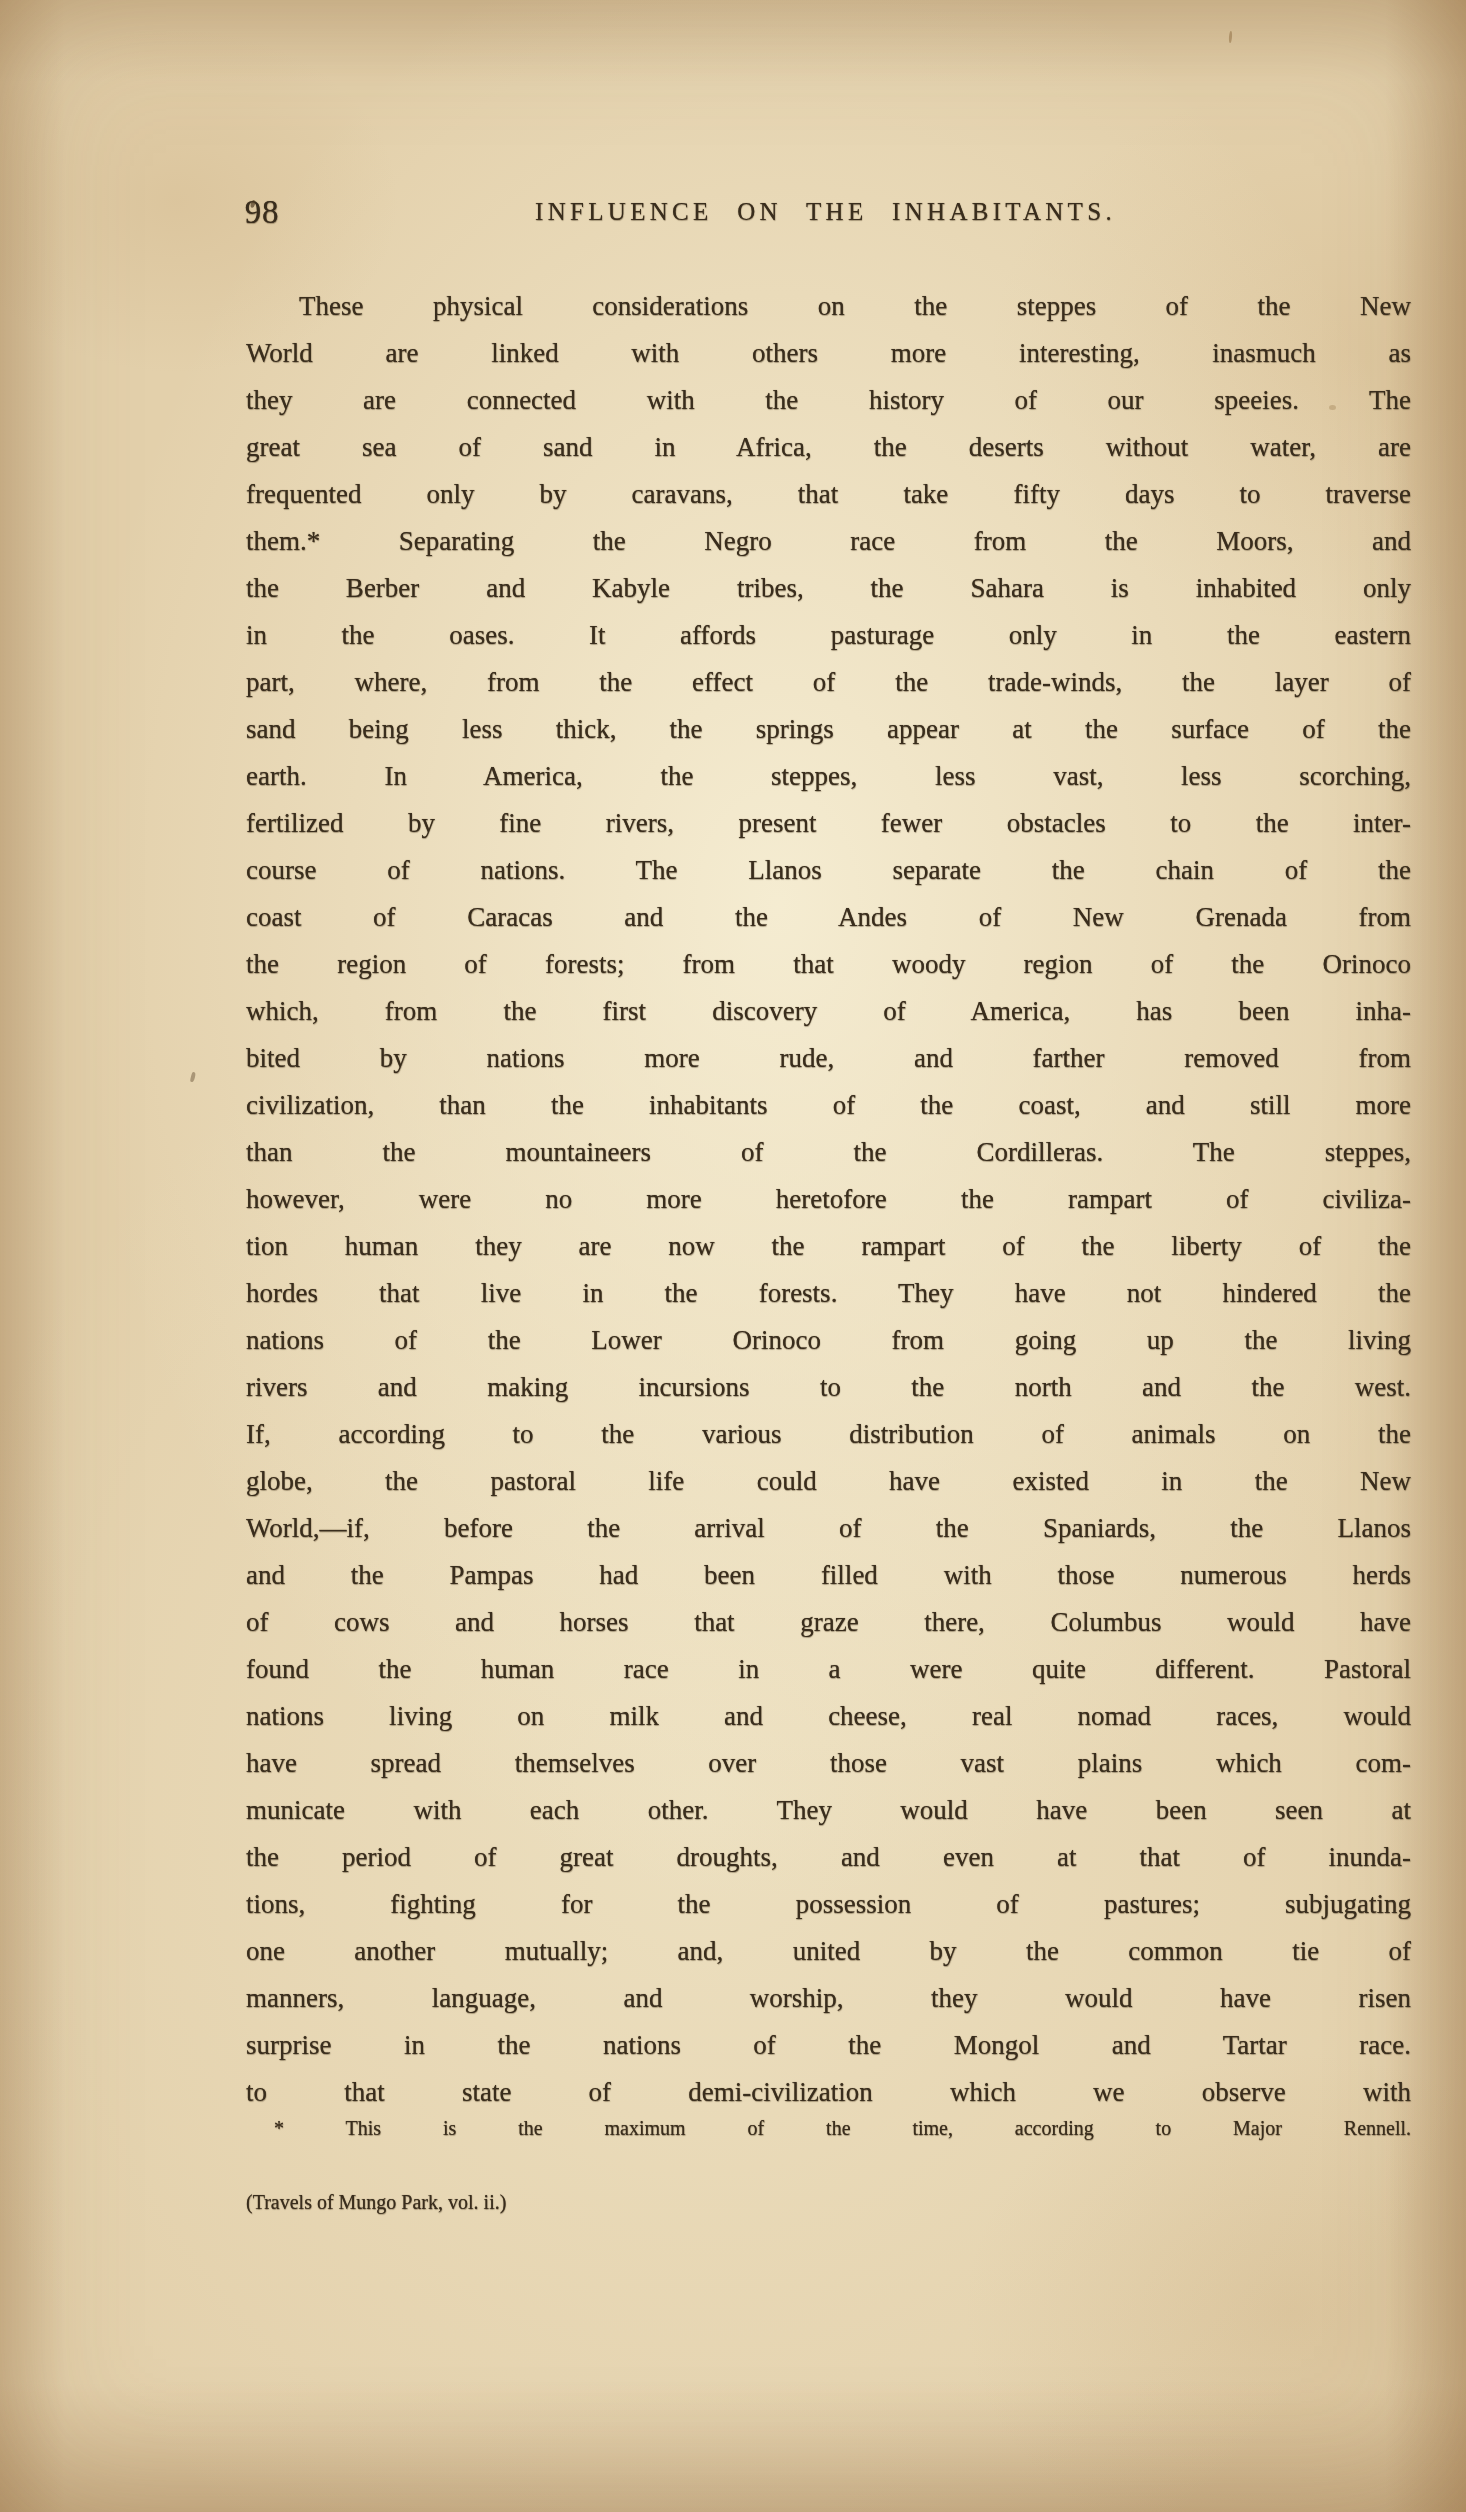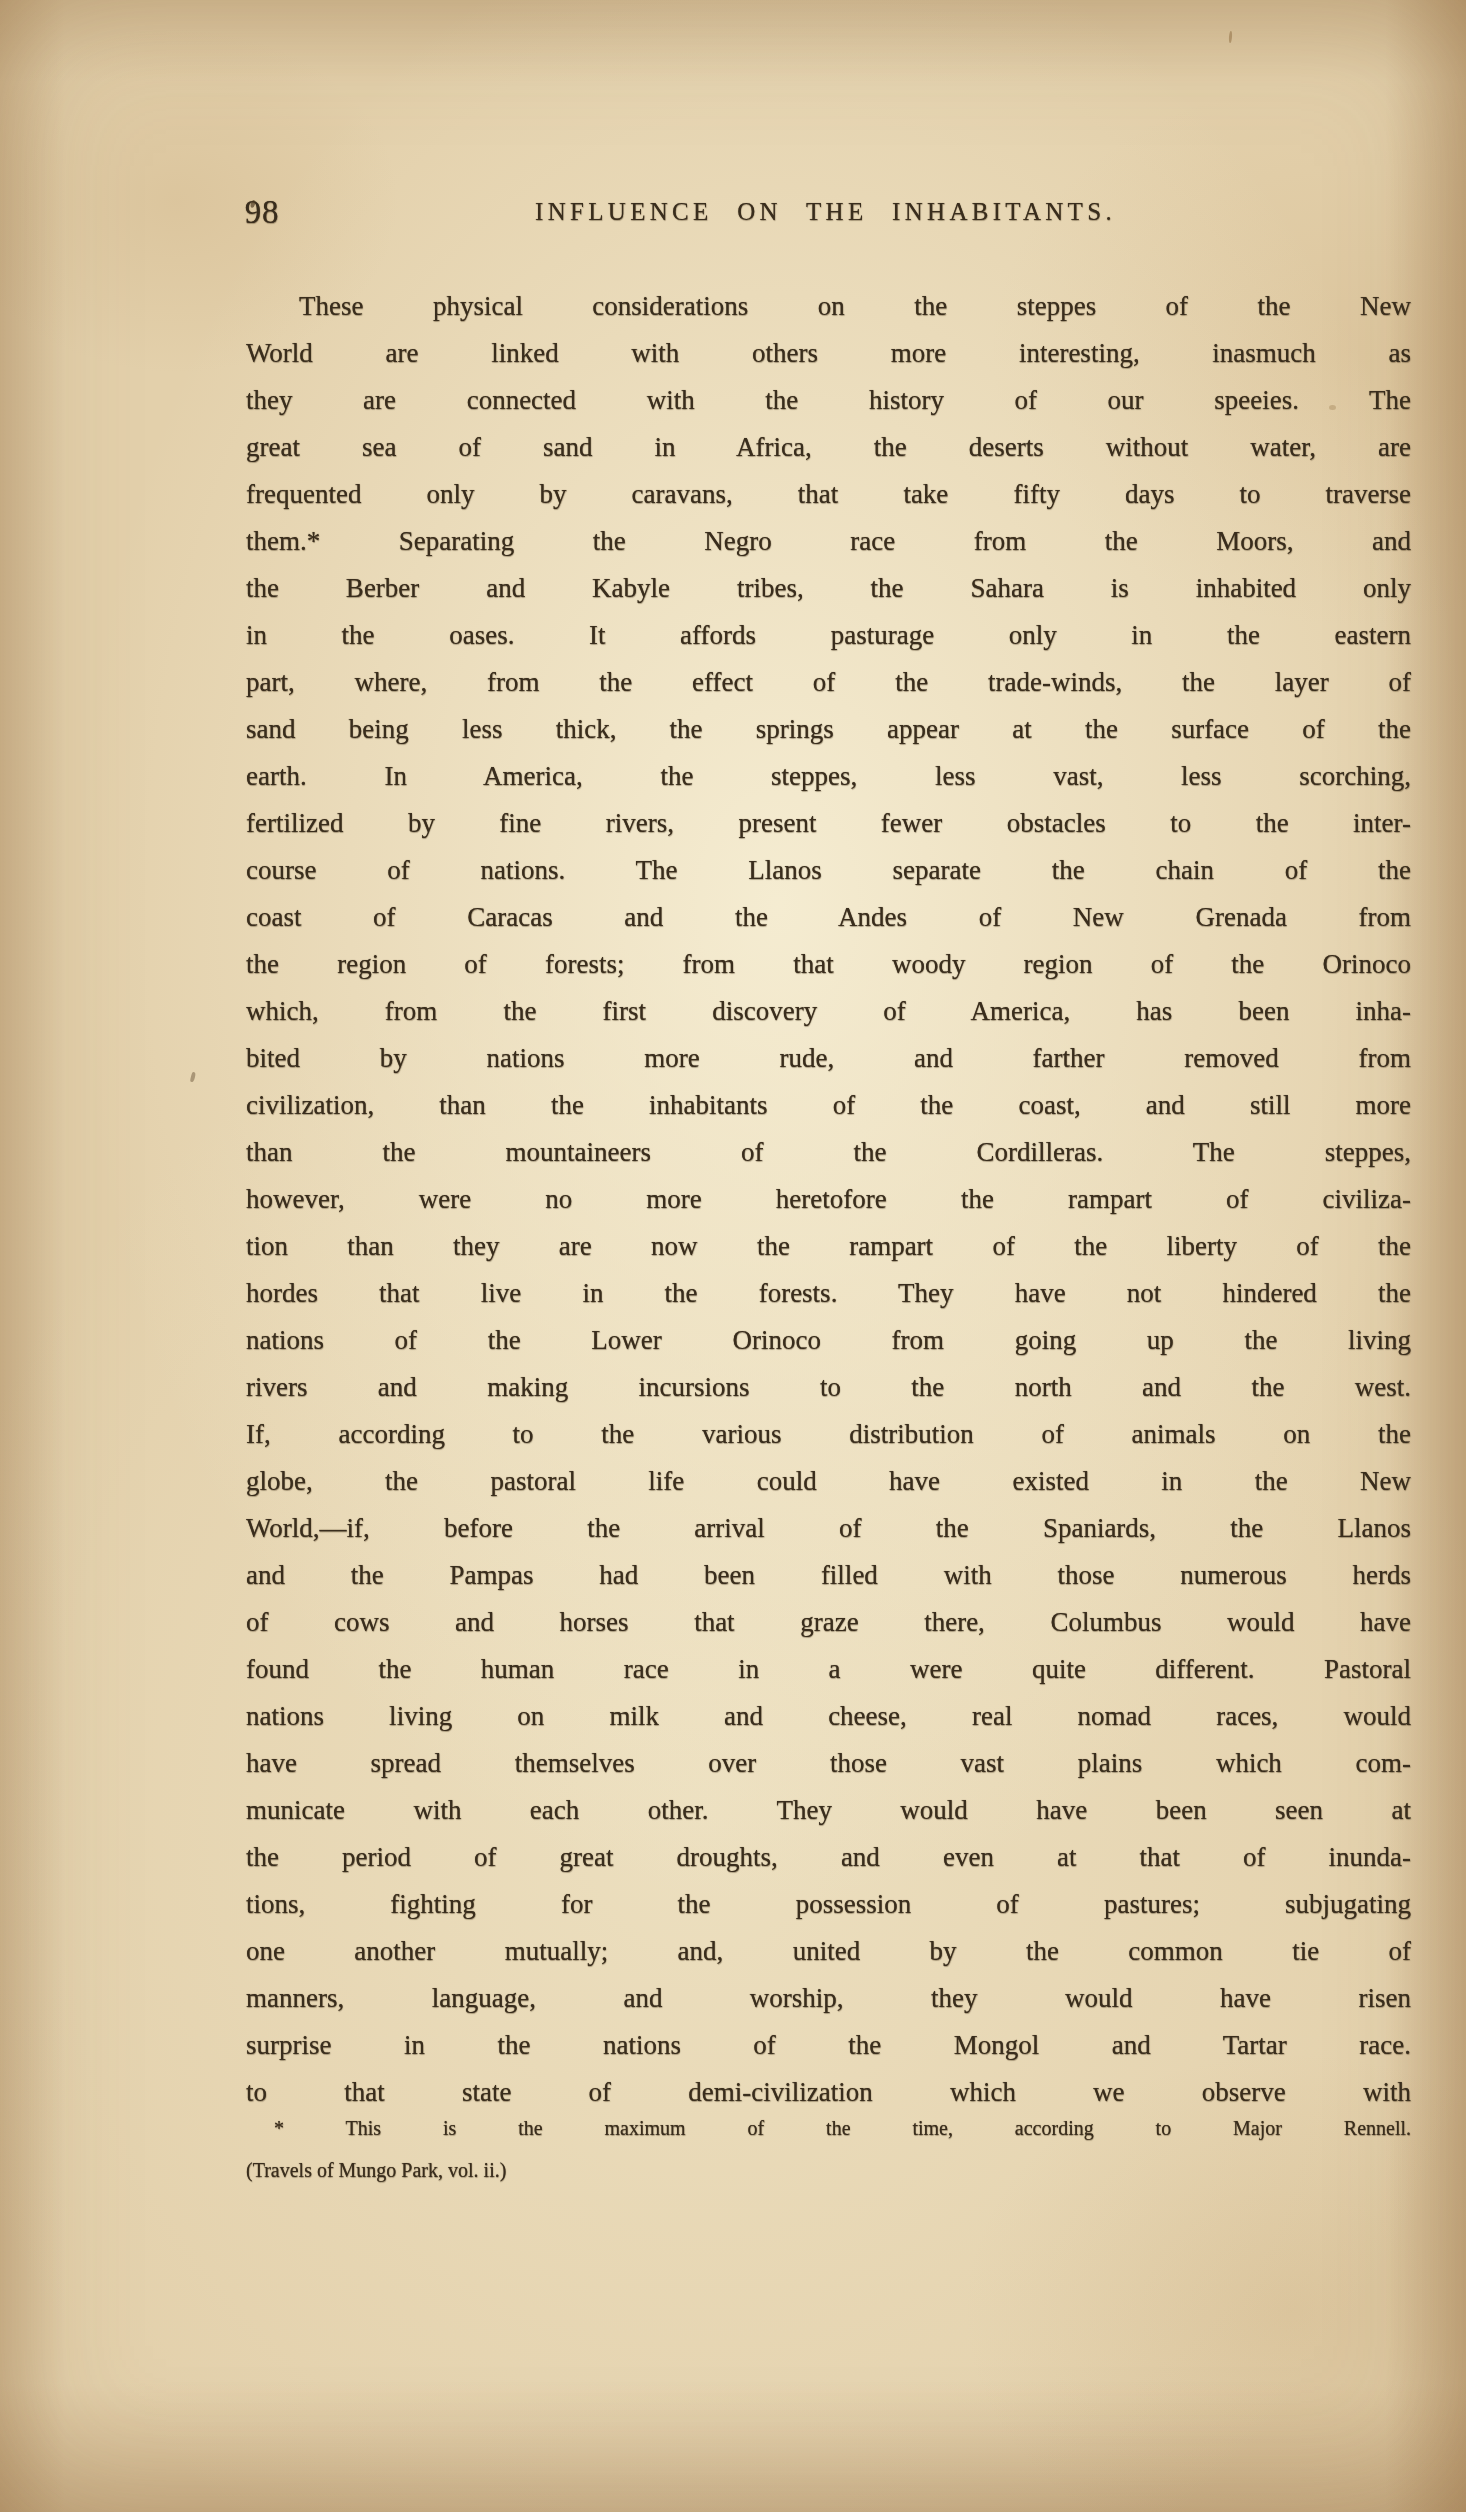--- a/index.html
+++ b/index.html
@@ -45,21 +45,21 @@
     font-size: 27px; line-height: 47px;
   }
   .line { text-align: justify; text-align-last: justify; }
   .line.indent { text-indent: 53px; }
 
   .footnote {
     position: absolute; left: 246px; top: 2107px; width: 1165px;
     font-size: 20px; line-height: 42px;
   }
   .fn-1 { text-align: justify; text-align-last: justify; text-indent: 28px; }
-  .fn-2 { text-align: left; }
+  .fn-2 { text-align: left; margin-top: 32px; }
 
   .speck { position: absolute; background: rgba(70,50,28,0.65); border-radius: 50%; }
   .speck.s1 { left: 251px; top: 200px; width: 4.3px;  height: 7.8px;  transform: rotate(18deg); }
   .speck.s2 { left: 191px; top: 1072px; width: 3.5px; height: 9.5px; transform: rotate(14deg); background: rgba(80,58,32,0.40); border-radius: 40% 60% 60% 40%; }
   .speck.s3 { left: 1229px; top: 31px; width: 2.6px; height: 12px; background: rgba(130,96,52,0.45); transform: rotate(4deg); }
   .speck.s4 { left: 1329px; top: 405px; width: 7px; height: 5.2px; background: rgba(140,105,60,0.30); }
 </style>
 </head>
 <body>
 
@@ -84,21 +84,21 @@
       <div class="line">earth. In America, the steppes, less vast, less scorching,</div>
       <div class="line">fertilized by fine rivers, present fewer obstacles to the inter-</div>
       <div class="line">course of nations. The Llanos separate the chain of the</div>
       <div class="line">coast of Caracas and the Andes of New Grenada from</div>
       <div class="line">the region of forests; from that woody region of the Orinoco</div>
       <div class="line">which, from the first discovery of America, has been inha-</div>
       <div class="line">bited by nations more rude, and farther removed from</div>
       <div class="line">civilization, than the inhabitants of the coast, and still more</div>
       <div class="line">than the mountaineers of the Cordilleras. The steppes,</div>
       <div class="line">however, were no more heretofore the rampart of civiliza-</div>
-      <div class="line">tion than they are now the rampart of the liberty of the</div>
+      <div class="line">tion human they are now the rampart of the liberty of the</div>
       <div class="line">hordes that live in the forests. They have not hindered the</div>
       <div class="line">nations of the Lower Orinoco from going up the living</div>
       <div class="line">rivers and making incursions to the north and the west.</div>
       <div class="line">If, according to the various distribution of animals on the</div>
       <div class="line">globe, the pastoral life could have existed in the New</div>
       <div class="line">World,—if, before the arrival of the Spaniards, the Llanos</div>
       <div class="line">and the Pampas had been filled with those numerous herds</div>
       <div class="line">of cows and horses that graze there, Columbus would have</div>
       <div class="line">found the human race in a were quite different. Pastoral</div>
       <div class="line">nations living on milk and cheese, real nomad races, would</div>

